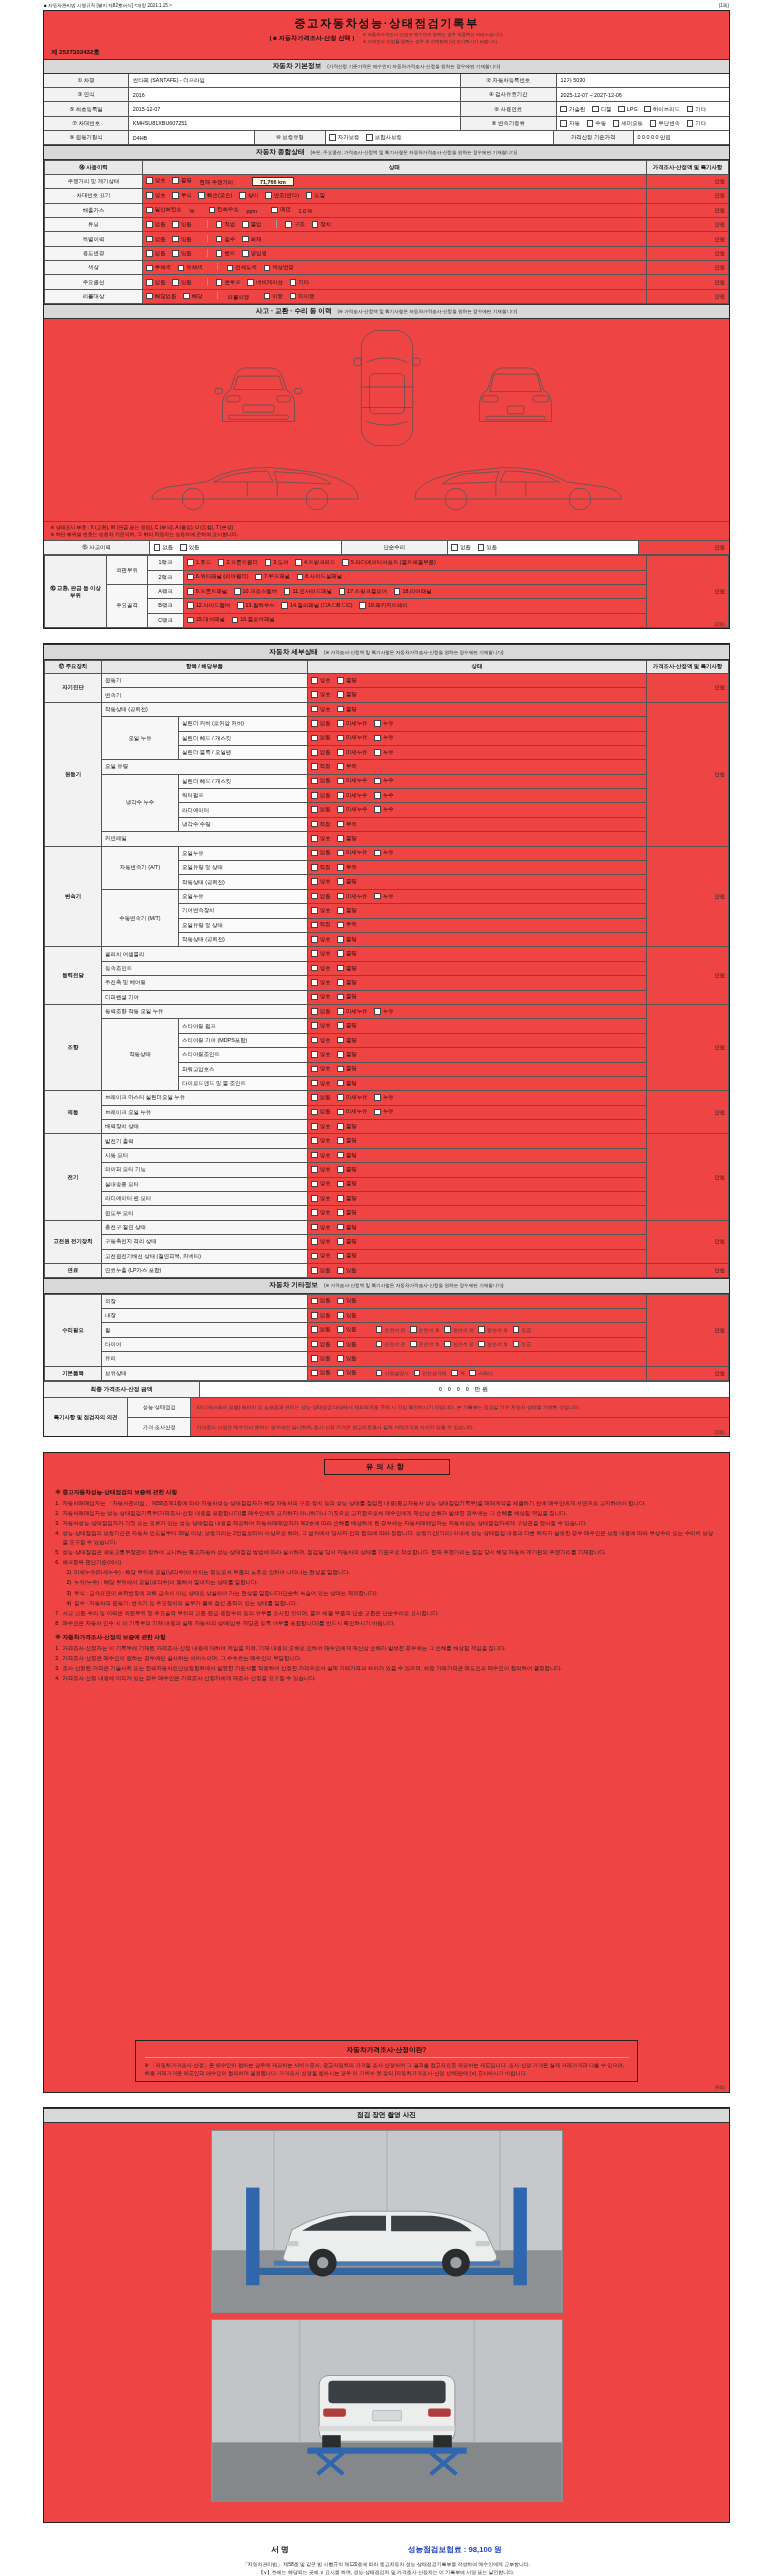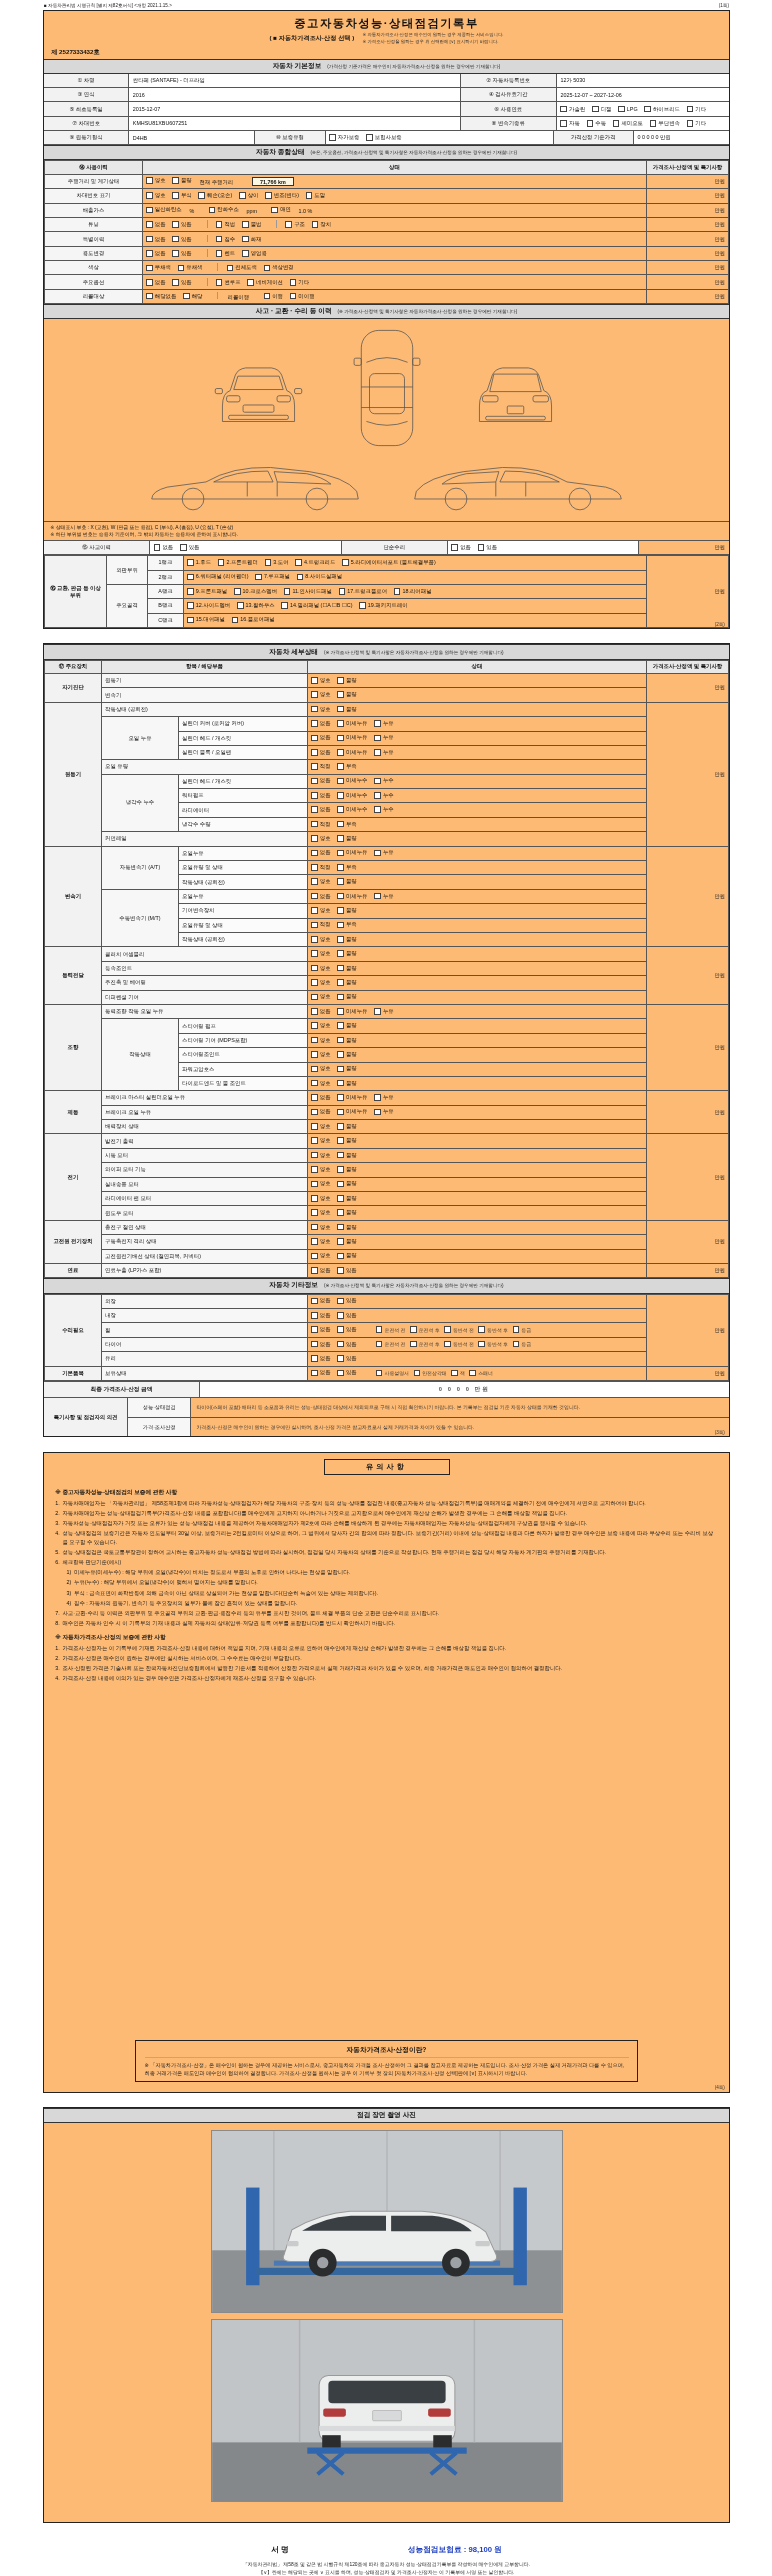--- a/index.html
+++ b/index.html
@@ -1,20 +1,20 @@
 <!DOCTYPE html>
 <html style="font-size:8.2px"><head>
 <meta charset="utf-8">
 <style>
   html,body{margin:0;padding:0;background:#fff;}
   body{width:773px;height:2576px;overflow:hidden;color:#111;
        font-family:"Liberation Sans","DejaVu Sans",sans-serif;}
   .page{width:687px;margin:0 auto;padding-top:2.6px;}
   .topnote{display:flex;justify-content:space-between;font-size:4.6px;color:#222;padding:0.5px 1px 1.5px;}
-  .box{border:0.8px solid #222;margin-bottom:14.4px;background:#fdba74;position:relative;}
+  .box{border:0.8px solid #222;margin-bottom:14.4px;background:#ef4444;position:relative;}
   
   .titlewrap{padding:5.2px 6.2px 1px;}
   .doc-title{text-align:center;font-size:11.3px;font-weight:bold;letter-spacing:1.5px;}
   .doc-sub-row{display:flex;justify-content:center;align-items:center;gap:8.2px;margin-top:1.5px;}
   .doc-sub{font-size:6.2px;font-weight:bold;}
   .title-notes{font-size:4.4px;color:#333;line-height:1.5;text-align:left;}
   .doc-no{font-size:6.2px;font-weight:bold;padding:2.1px 1px 1px;}
   
   .bar{background:#d8d8d8;border-top:0.5px solid #333;border-bottom:0.5px solid #333;
        text-align:center;font-weight:bold;font-size:6.7px;padding:2.1px 0;}

